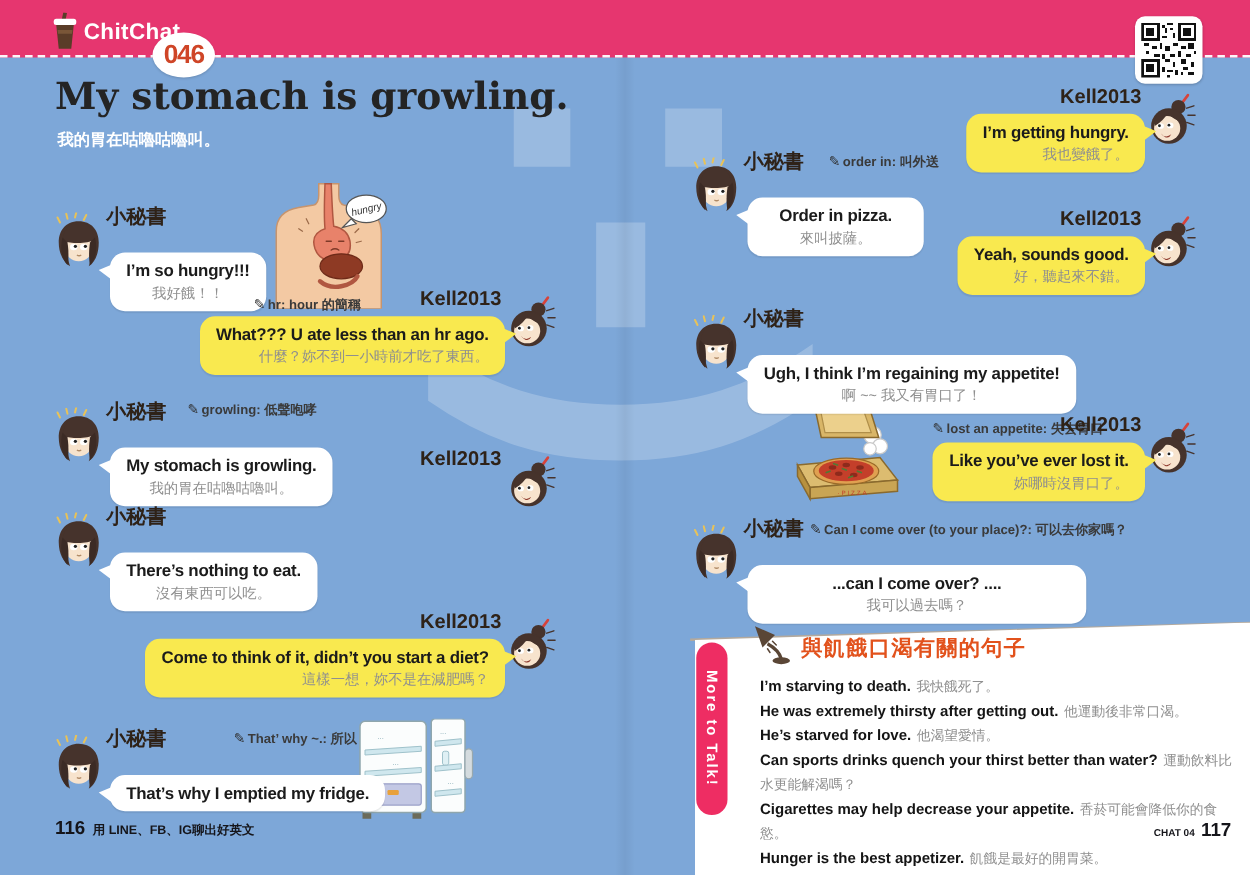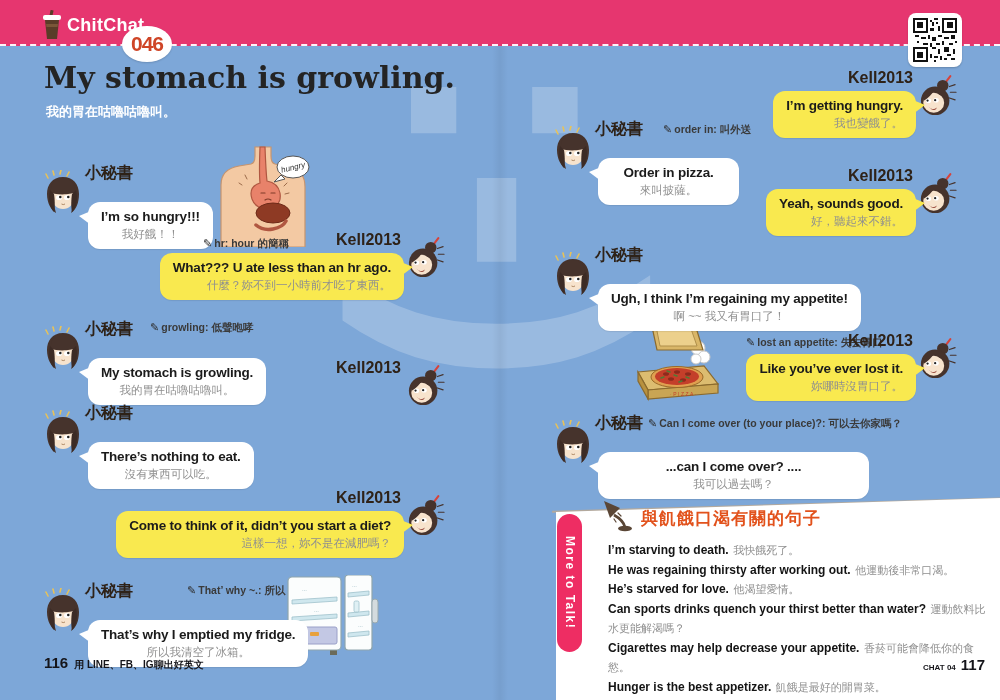--- a/index.html
+++ b/index.html
@@ -344,21 +344,20 @@
       <ellipse cx="15" cy="27.5" rx="3" ry="2.6" fill="#fff"></ellipse>
         <ellipse cx="23" cy="27.5" rx="3" ry="2.6" fill="#fff"></ellipse>
       <circle cx="16.3" cy="27" r="1.3" fill="#222"></circle>
         <circle cx="24.3" cy="27" r="1.3" fill="#222"></circle>
       <path d="M17.5,34 q1.8,1.2 3.5,0" stroke="#b08a66" stroke-width="1" fill="none"></path>
     </svg>
     <div class="stack">
       <div class="name">小秘書</div>
       <div class="bubble white">
         <div class="en">That’s why I emptied my fridge.</div>
-        <div class="zh">所以我清空了冰箱。</div>
       </div>
     </div>
   </div>
 
   <svg class="illo" style="left:284px;top:575px" width="96" height="84" viewBox="0 0 96 84">
     <rect x="6" y="74" width="7" height="6" fill="#6b6b5a"></rect>
       <rect x="46" y="74" width="7" height="6" fill="#6b6b5a"></rect>
     <rect x="4" y="2" width="53" height="73" rx="4" fill="#fbfdfd" stroke="#8fa6ad" stroke-width="1.2"></rect>
     <path d="M8,25 L53,22 L53,26 L8,29 Z" fill="#cfe7ee" stroke="#9fc2cb" stroke-width=".8"></path>
     <path d="M8,42 L53,39 L53,43 L8,46 Z" fill="#cfe7ee" stroke="#9fc2cb" stroke-width=".8"></path>
@@ -584,21 +583,21 @@
     <path d="M14,15 Q23,20 25,27" stroke="#5a4636" stroke-width="2.6" fill="none"></path>
     <ellipse cx="25" cy="28.5" rx="7" ry="2.8" fill="#5a4636"></ellipse>
     <g stroke="#5a4636" stroke-width="1.2" stroke-linecap="round">
         <line x1="18" y1="13" x2="21" y2="16"></line>
         <line x1="14" y1="19" x2="16" y2="22"></line>
       </g>
   </svg>
   <div class="panel-title">與飢餓口渴有關的句子</div>
   <div class="sentences">
     <div class="sent"><span class="sen-en">I’m starving to death.</span> <span class="sen-zh">我快餓死了。</span></div>
-    <div class="sent"><span class="sen-en">He was regaining thirsty after working out.</span> <span class="sen-zh">他運動後非常口渴。</span></div>
+    <div class="sent"><span class="sen-en">He was extremely thirsty after getting out.</span> <span class="sen-zh">他運動後非常口渴。</span></div>
     <div class="sent"><span class="sen-en">He’s starved for love.</span> <span class="sen-zh">他渴望愛情。</span></div>
     <div class="sent"><span class="sen-en">Can sports drinks quench your thirst better than water?</span> <span class="sen-zh">運動飲料比水更能解渴嗎？</span></div>
     <div class="sent"><span class="sen-en">Cigarettes may help decrease your appetite.</span> <span class="sen-zh">香菸可能會降低你的食慾。</span></div>
     <div class="sent"><span class="sen-en">Hunger is the best appetizer.</span> <span class="sen-zh">飢餓是最好的開胃菜。</span></div>
   </div>
 
   <div class="footer-left">
     <span class="pg">116</span>
     <span class="bk">用 LINE、FB、IG聊出好英文</span>
   </div>

